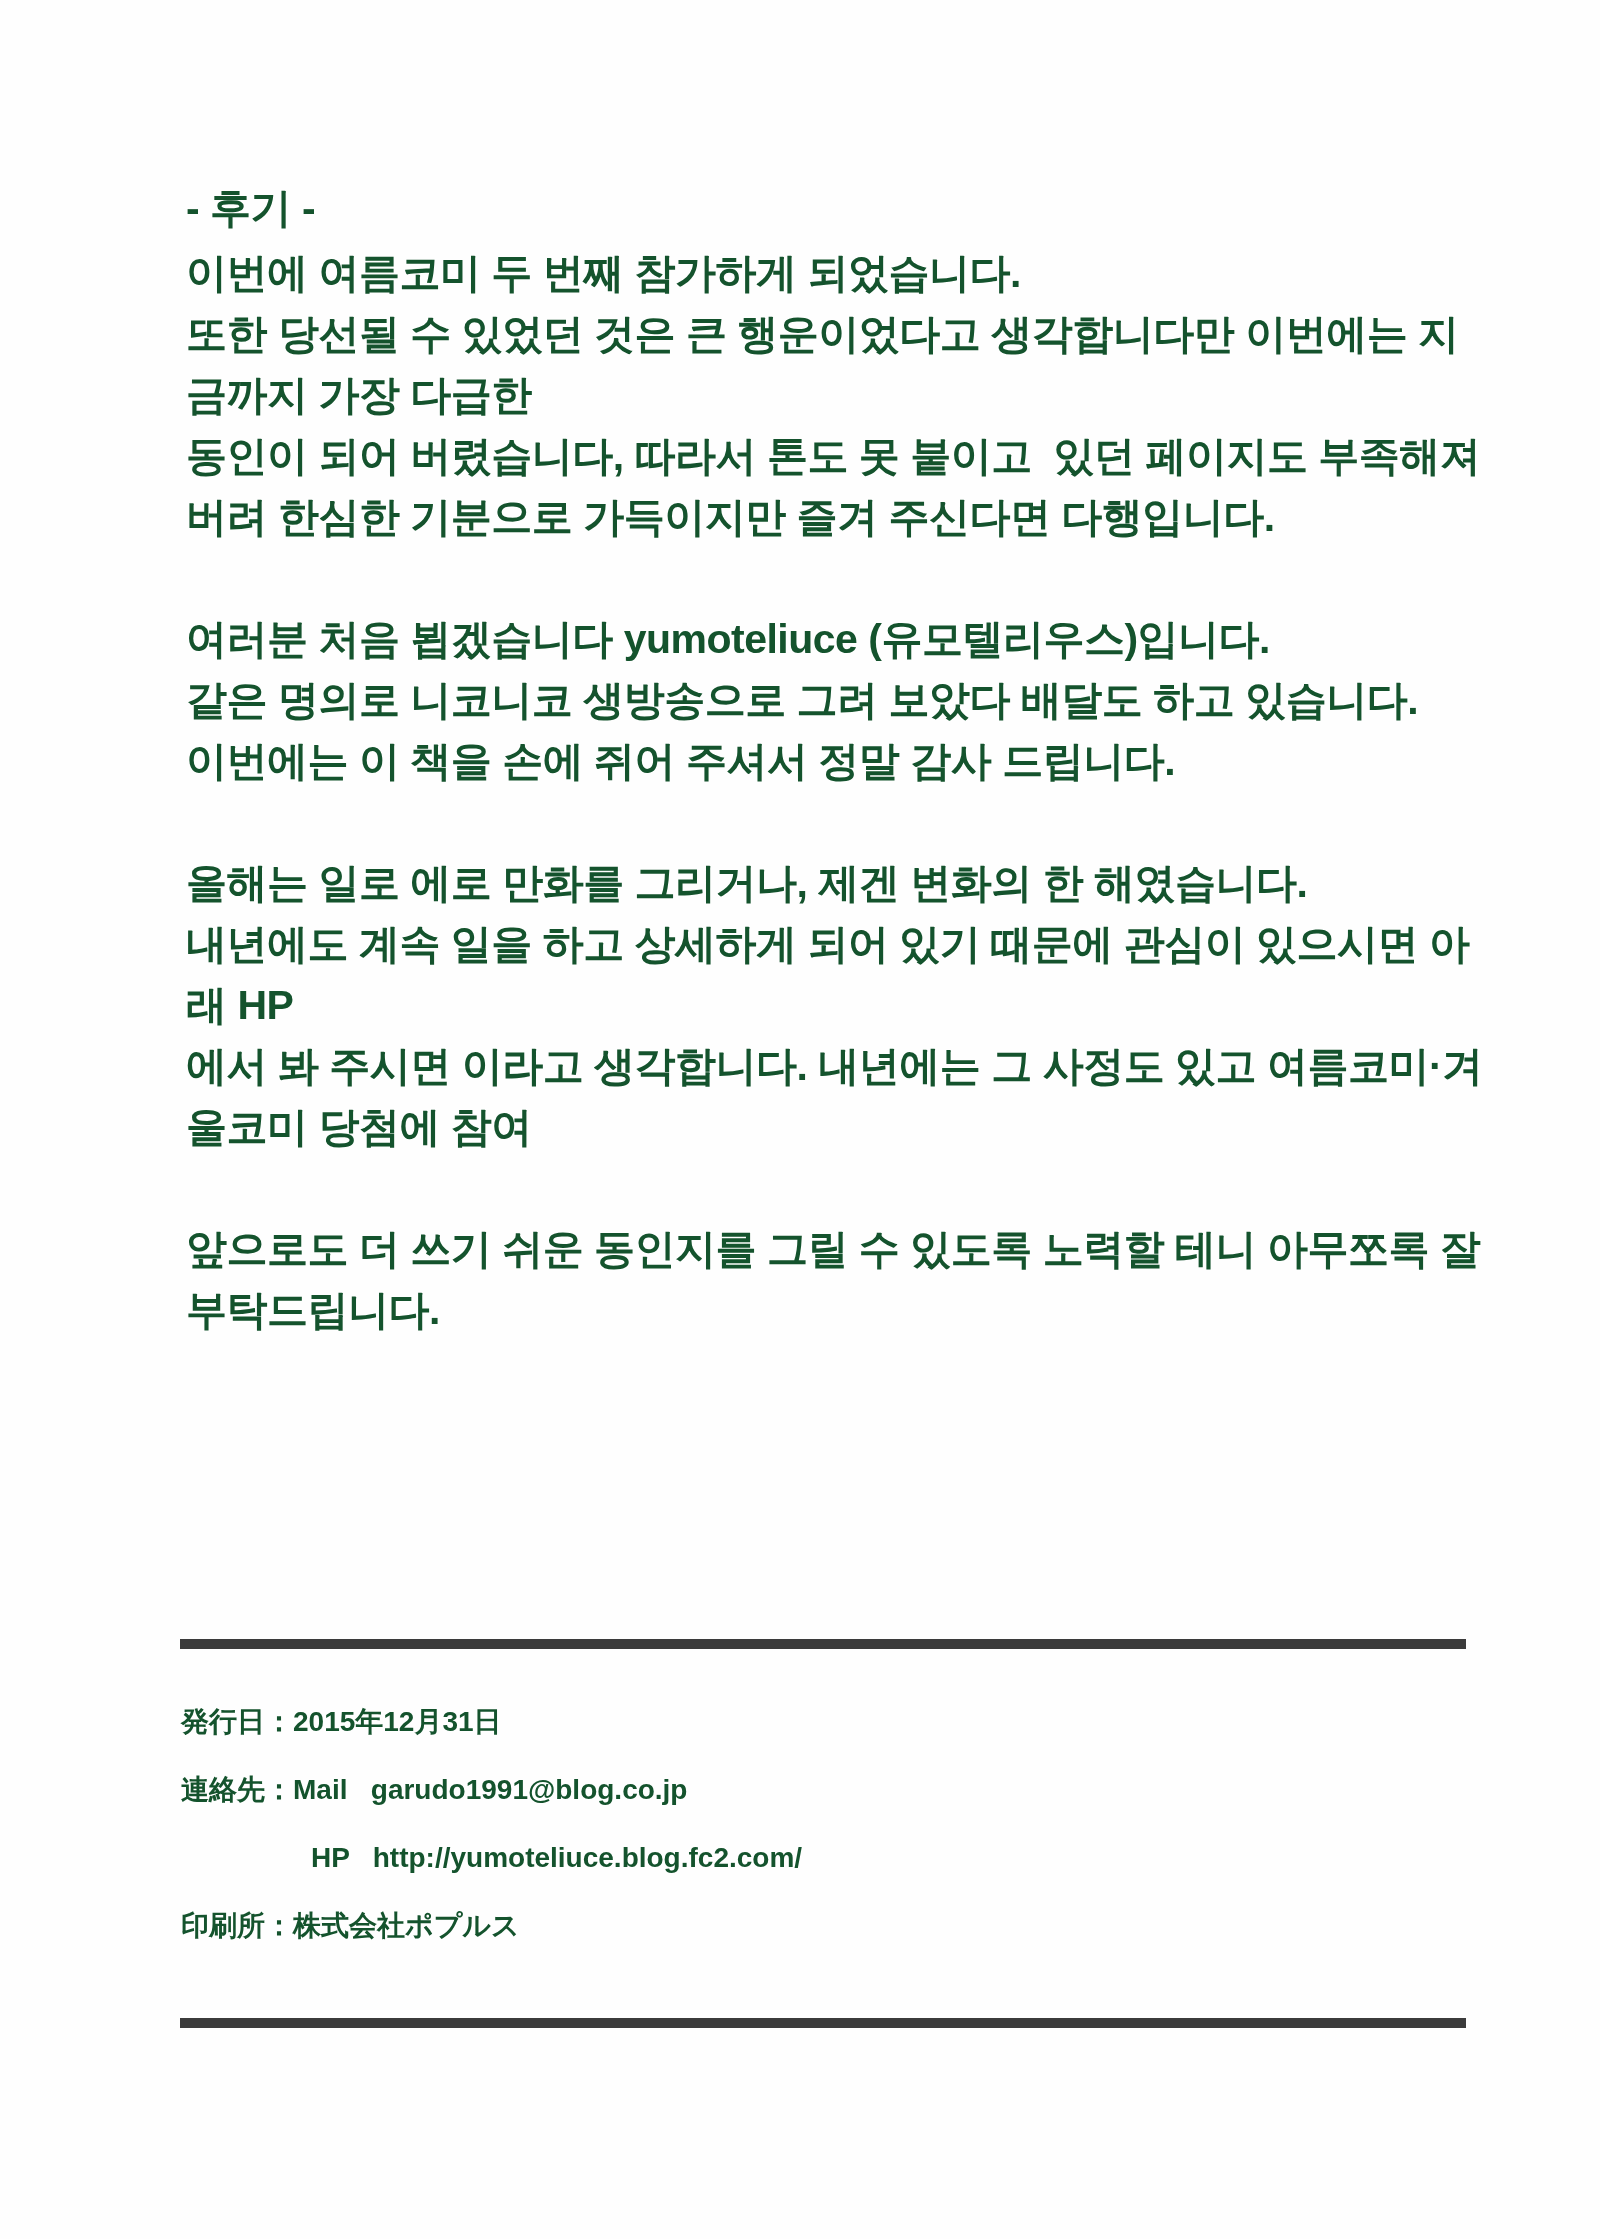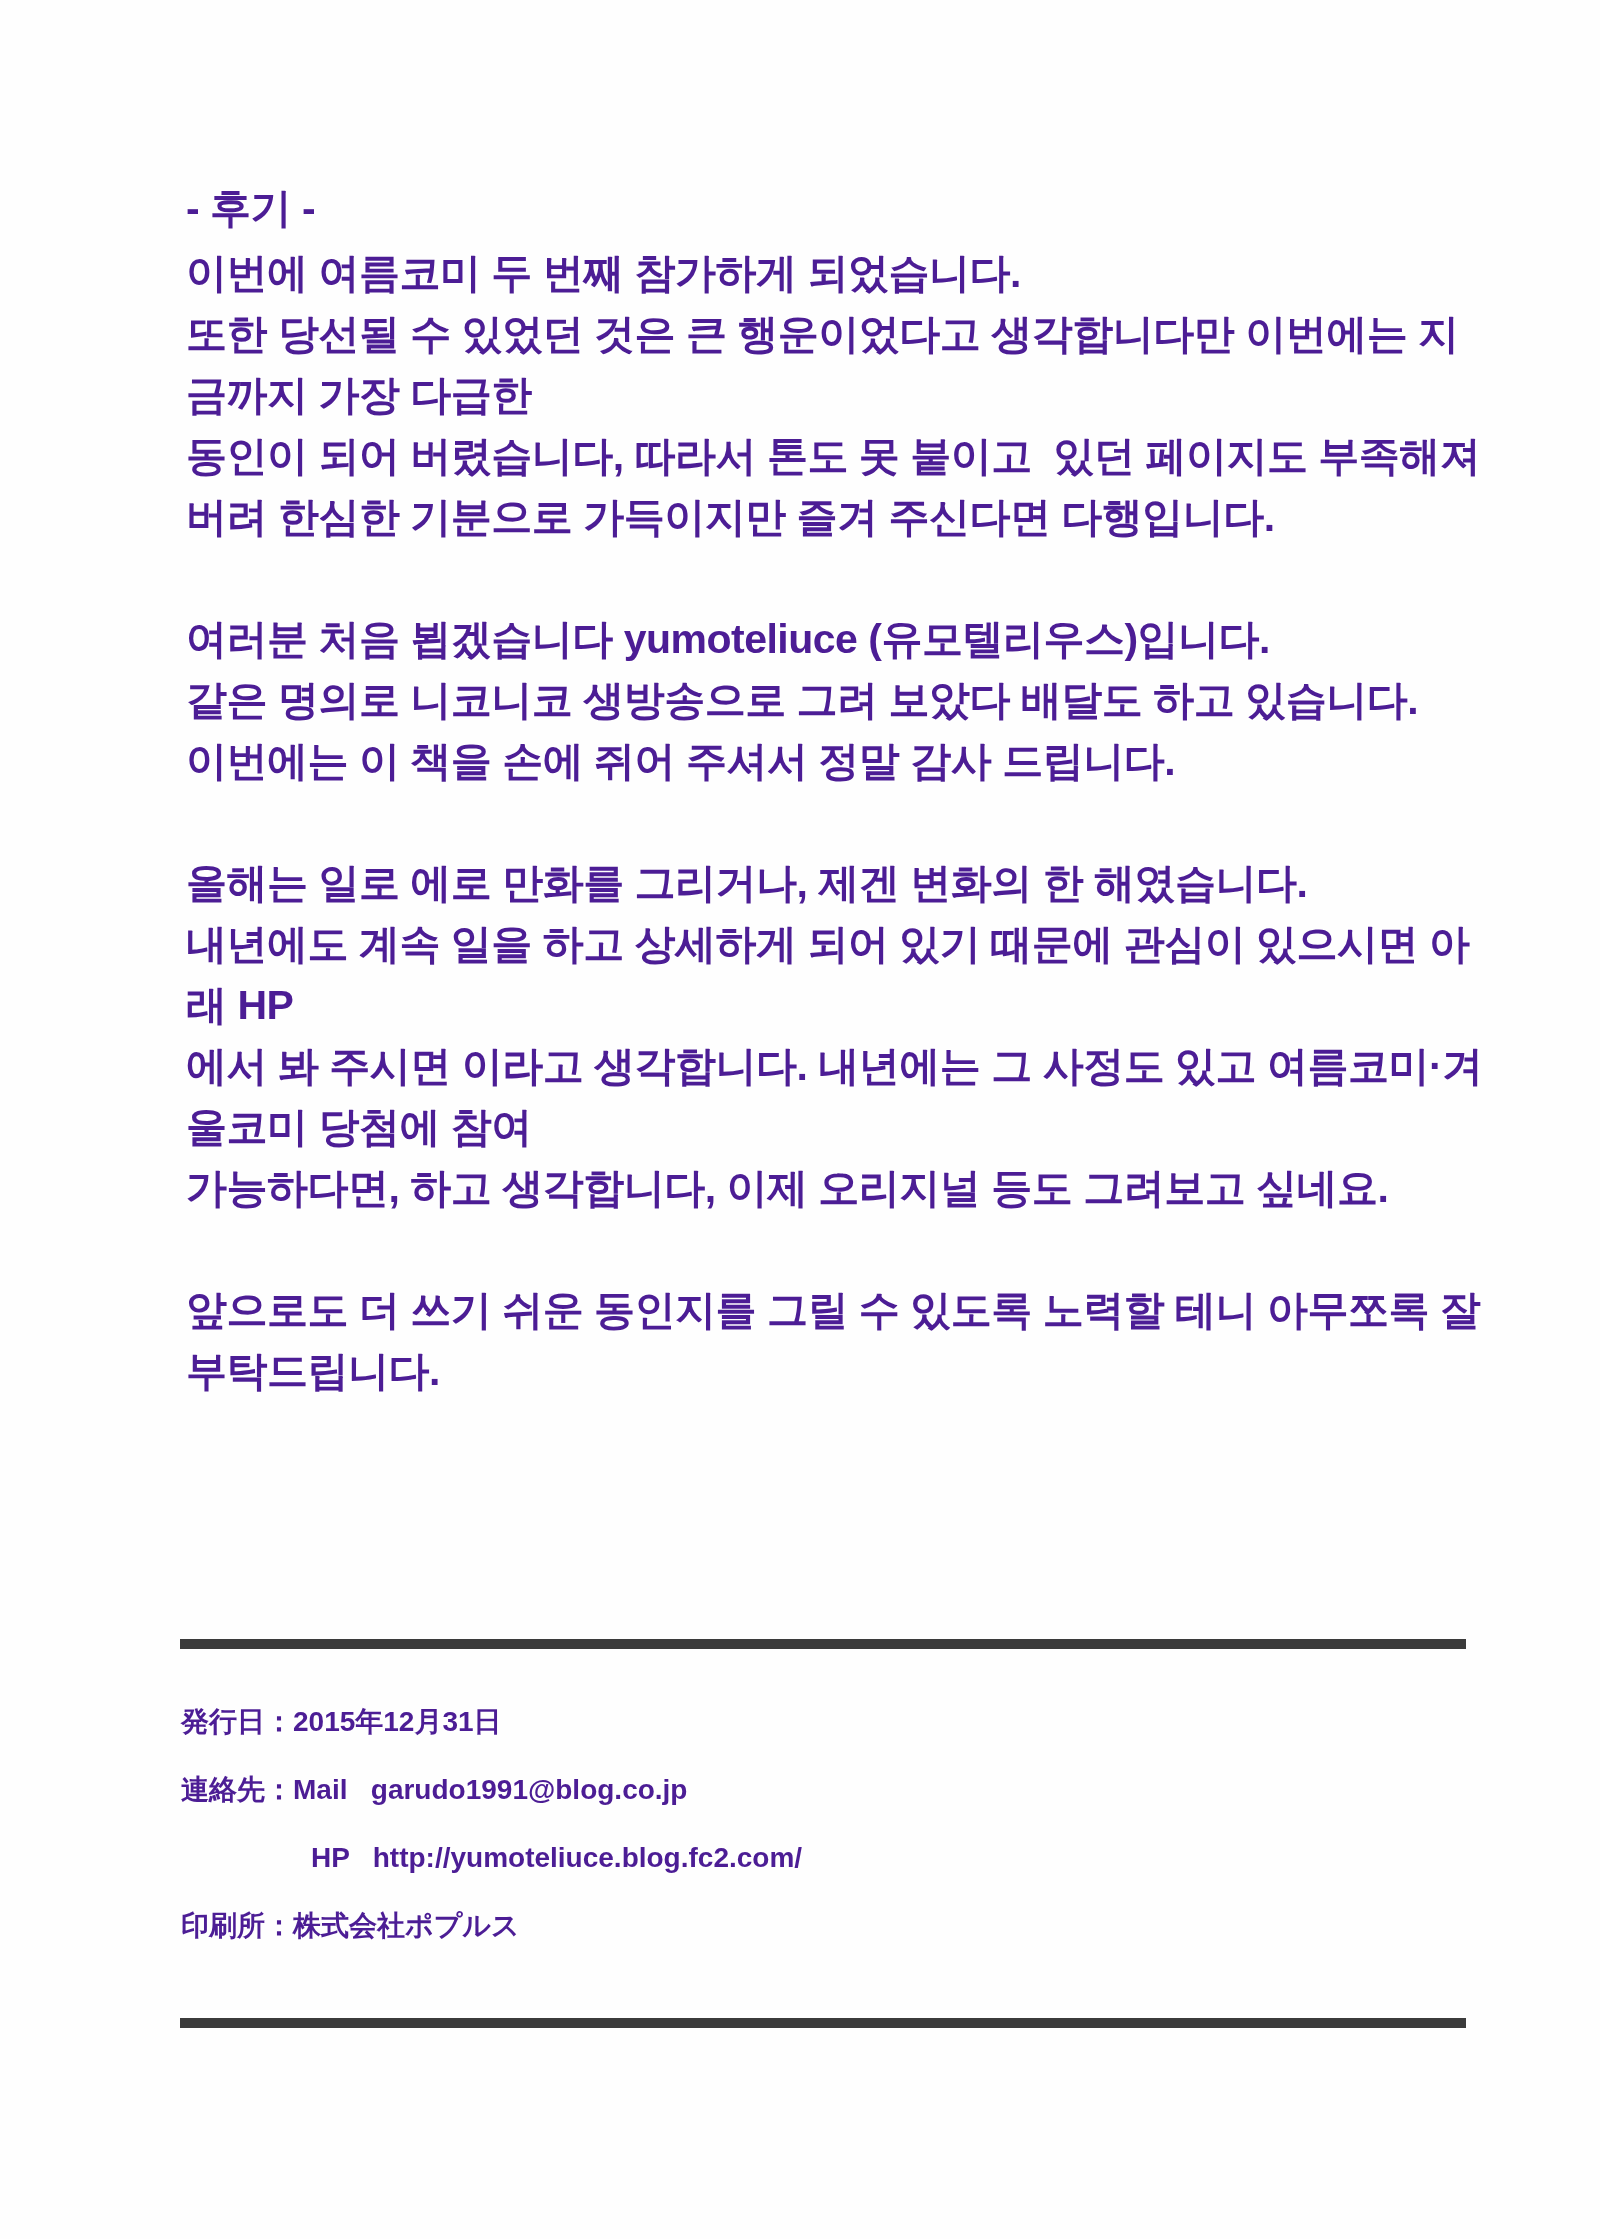--- a/index.html
+++ b/index.html
@@ -7,21 +7,21 @@
     padding: 0;
     background: #ffffff;
   }
   #page {
     position: relative;
     width: 1600px;
     height: 2239px;
     background: #fefefe;
     overflow: hidden;
     font-family: "Liberation Sans", "DejaVu Sans", sans-serif;
-    color: #4c1d95;
+    color: #14532d;
   }
   
   #afterword {
     position: absolute;
     left: 186px;
     top: 178px;
     width: 1310px;
     font-size: 41px;
     font-weight: 700;
     line-height: 61px;
@@ -82,21 +82,20 @@
     <div class="para">
       <div class="line">여러분 처음 뵙겠습니다 yumoteliuce (유모텔리우스)입니다.</div>
       <div class="line">같은 명의로 니코니코 생방송으로 그려 보았다 배달도 하고 있습니다.</div>
       <div class="line">이번에는 이 책을 손에 쥐어 주셔서 정말 감사 드립니다.</div>
     </div>
 
     <div class="para">
       <div class="line">올해는 일로 에로 만화를 그리거나, 제겐 변화의 한 해였습니다.</div>
       <div class="line">내년에도 계속 일을 하고 상세하게 되어 있기 때문에 관심이 있으시면 아래 HP</div>
       <div class="line">에서 봐 주시면 이라고 생각합니다. 내년에는 그 사정도 있고 여름코미·겨울코미 당첨에 참여</div>
-      <div class="line">가능하다면, 하고 생각합니다, 이제 오리지널 등도 그려보고 싶네요.</div>
     </div>
 
     <div class="para">
       <div class="line">앞으로도 더 쓰기 쉬운 동인지를 그릴 수 있도록 노력할 테니 아무쪼록 잘 부탁드립니다.</div>
     </div>
   </div>
 
   <div id="rule-top" class="rule"></div>
 
   <div id="colophon">

